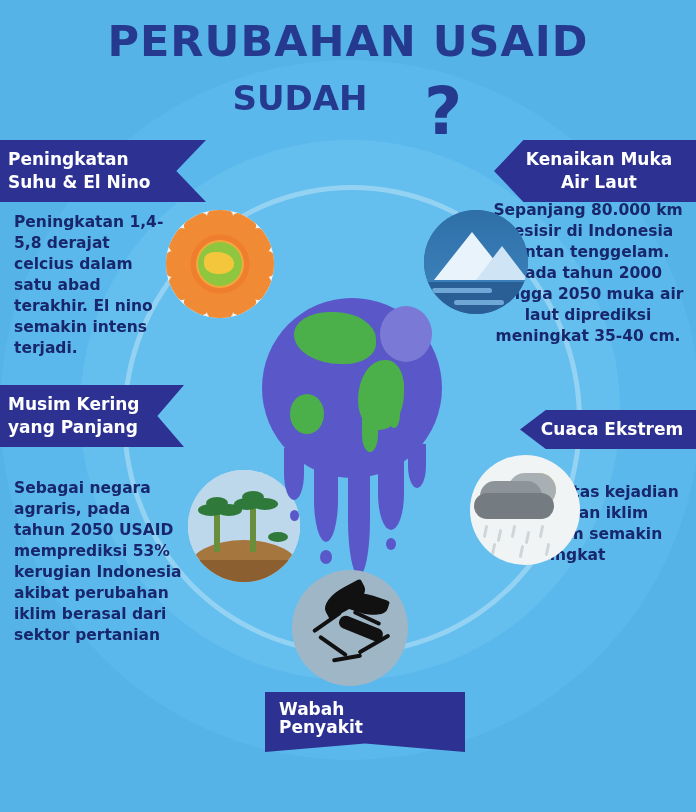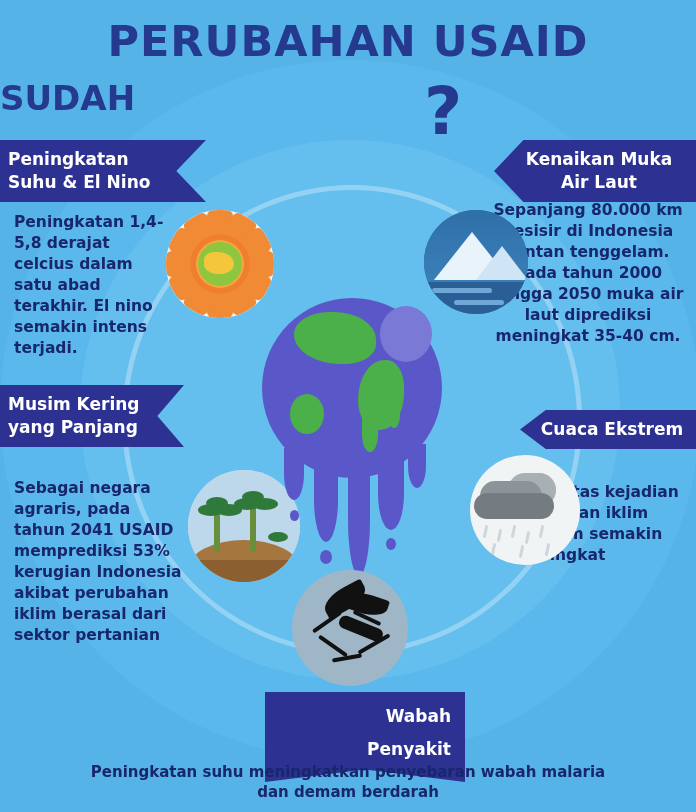--- a/index.html
+++ b/index.html
@@ -27,21 +27,21 @@
     box-sizing:border-box;
   }
 
   
   .title{
     position:absolute;top:16px;left:0;width:696px;text-align:center;
     color:#253a8e;font-weight:bold;font-size:43px;letter-spacing:1px;
     font-family:"DejaVu Sans", sans-serif;
   }
   .subtitle{
-    position:absolute;top:78px;left:0;width:568px;text-align:left;
+    position:absolute;top:78px;left:16px;width:568px;text-align:center;
     color:#253a8e;font-weight:bold;font-size:34px;
   }
   .sub2{
     position:absolute;top:138px;left:250px;
     color:#253a8e;font-weight:bold;font-size:34px;
   }
   .qmark{
     position:absolute;top:82px;left:424px;
     color:#253a8e;font-weight:bold;font-size:66px;line-height:60px;
   }
@@ -62,21 +62,21 @@
   }
   .banner.b-kering{
     left:-6px;top:385px;width:190px;
     clip-path:polygon(0 0,100% 0,86% 50%,100% 100%,0 100%);
   }
   .banner.b-cuaca{
     left:520px;top:410px;width:184px;text-align:center;
     clip-path:polygon(14% 0,100% 0,100% 100%,14% 100%,0 50%);
   }
   .banner.b-wabah{
-    left:265px;top:692px;width:200px;text-align:right;line-height:33px;
+    left:265px;top:692px;width:200px;text-align:left;line-height:18px;
     clip-path:polygon(0 0,100% 0,100% 100%,50% 86%,0 100%);
     padding-bottom:16px;
   }
 
   
   .body-txt{
     position:absolute;color:#18266b;font-weight:bold;font-size:15.5px;
     line-height:21px;
   }
   .t-suhu{left:14px;top:212px;width:160px;}
@@ -183,21 +183,21 @@
 
   <div class="circ c-ice">
     <div class="ice-sky"></div>
     <div class="ice-mnt"></div>
     <div class="ice-mnt2"></div>
     <div class="ice-sea"></div>
   </div>
 
   <div class="banner b-kering wt">Musim Kering
 yang Panjang</div>
-  <div class="body-txt t-kering">Sebagai negara agraris, pada tahun 2041 USAID memprediksi 53% kerugian Indonesia akibat perubahan iklim berasal dari sektor pertanian</div>
+  <div class="body-txt t-kering">Sebagai negara agraris, pada tahun 2050 USAID memprediksi 53% kerugian Indonesia akibat perubahan iklim berasal dari sektor pertanian</div>
 
   <div class="circ c-palm">
     <div class="palm-sky"></div>
     <div class="palm-ground"></div>
     <div class="palm-ground2"></div>
 
     <div class="trunk" style="left:26px;top:40px;height:42px;"></div>
     <div class="frond" style="left:10px;top:34px;"></div>
     <div class="frond" style="left:28px;top:34px;"></div>
     <div class="frond" style="left:18px;top:27px;width:22px;"></div>
@@ -253,15 +253,14 @@
     <div class="m-body"></div>
     <div class="m-leg" style="left:18px;top:50px;width:34px;transform:rotate(-35deg);"></div>
     <div class="m-leg" style="left:24px;top:74px;width:34px;transform:rotate(35deg);"></div>
     <div class="m-leg" style="left:64px;top:72px;width:36px;transform:rotate(-30deg);"></div>
     <div class="m-leg" style="left:60px;top:46px;width:30px;transform:rotate(25deg);"></div>
     <div class="m-leg" style="left:40px;top:86px;width:30px;transform:rotate(-10deg);"></div>
   </div>
 
   <div class="banner b-wabah wt">Wabah
 Penyakit</div>
-  <div class="body-txt t-wabah">Peningkatan suhu meningkatkan penyebaran wabah malaria dan demam berdarah</div>
 
 </div>
 
 </body></html>

